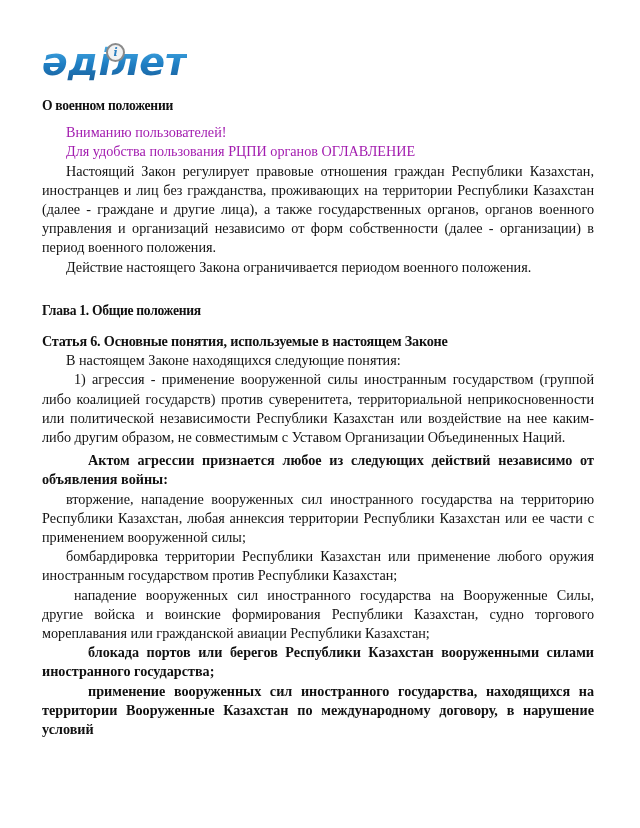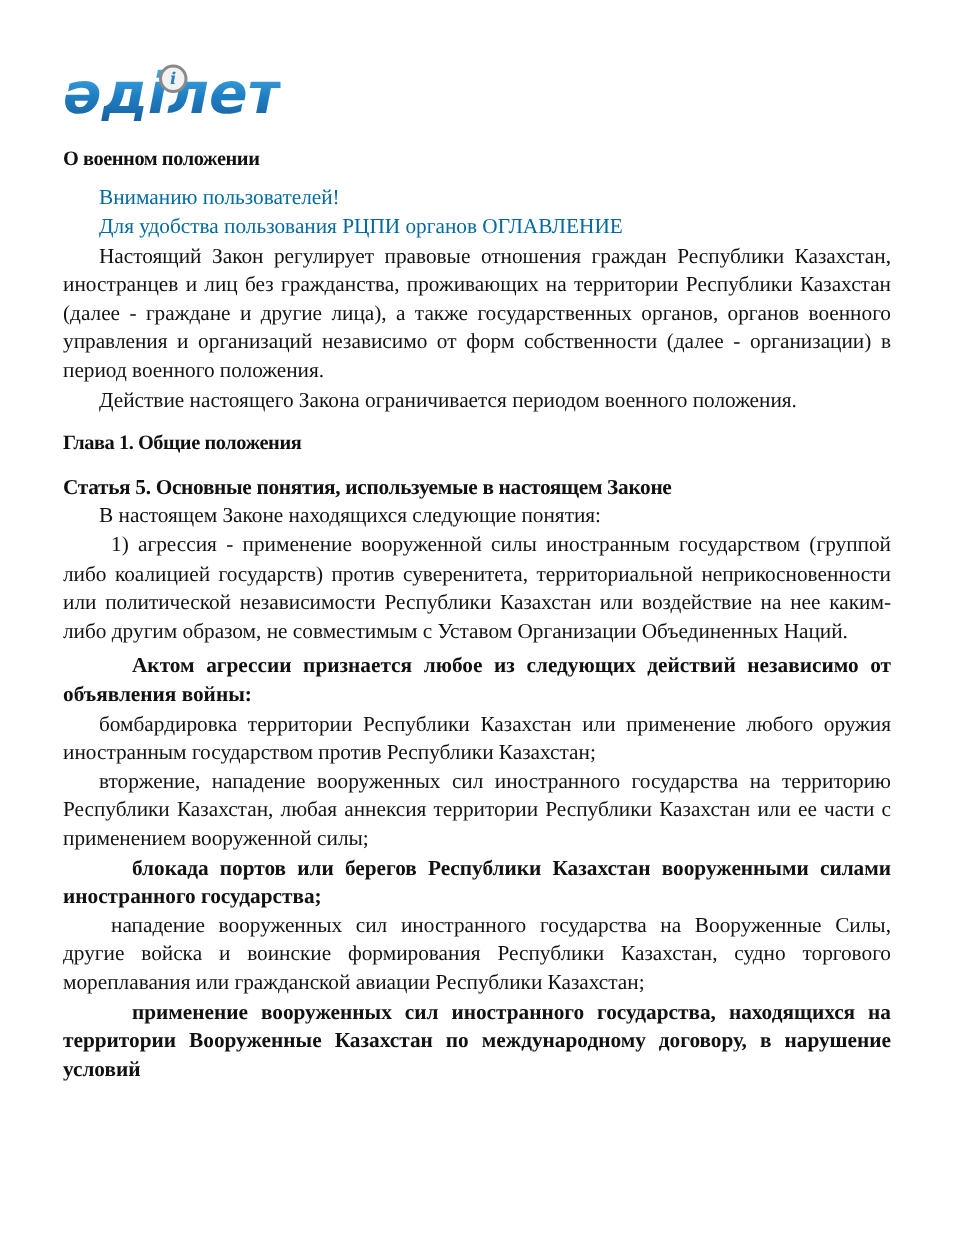--- a/index.html
+++ b/index.html
@@ -5,45 +5,45 @@
   html, body { margin: 0; padding: 0; background: #ffffff; }
   body { width: 640px; height: 828px; overflow: hidden; position: relative; font-family: "Liberation Serif", serif; color: #111; }
   .logo { position: absolute; left: 42px; top: 40px; width: 140px; height: 46px; }
   .logo-text { position: absolute; left: 0; top: 2px; font-family: "DejaVu Sans", sans-serif; font-style: italic; font-size: 38px; letter-spacing: 0px; color: #2a8fd0; line-height: 40px; white-space: nowrap;
     background: linear-gradient(180deg, #4fb3ea 0%, #1f7fc4 55%, #1a5f9a 100%); -webkit-background-clip: text; background-clip: text; -webkit-text-fill-color: transparent; font-weight: bold; }
   .logo-badge { position: absolute; left: 64px; top: 3px; width: 15px; height: 15px; border-radius: 50%; border: 2px solid #8a8a8a; background: #f2f2f2; font-size: 11px; line-height: 15px; text-align: center; color: #2a7fc0; font-family: "DejaVu Serif", serif; font-style: italic; font-weight: bold; }
   .doc { position: absolute; left: 42px; top: 92px; width: 552px; font-size: 14.2px; line-height: 19.2px; }
   .p { margin: 0; text-align: justify; }
   .title { font-weight: bold; font-size: 13.6px; margin-top: 4px; margin-bottom: 8px; letter-spacing: -0.3px; }
   .law { margin-bottom: 0; }
-  .red { color: #0369a1; padding-left: 24px; }
+  .red { color: #a21caf; padding-left: 24px; }
   .ind { text-indent: 24px; }
   .ind2 { text-indent: 46px; font-weight: bold; }
   .ind3 { text-indent: 32px; }
   .chapter { font-weight: bold; font-size: 13.6px; margin-top: 11px; margin-bottom: 12px; letter-spacing: -0.3px; }
   .article { font-weight: bold; font-size: 14.2px; margin-bottom: 0; letter-spacing: -0.2px; }
-  .gap { margin-top: 8px; }
+  .gap { margin-top: 24px; }
 </style>
 </head>
 <body>
 
 <div class="logo">
   <span class="logo-text">әділет</span>
   <span class="logo-badge">i</span>
 </div>
 
 <div class="doc">
   <p class="p title">О военном положении</p>
   <p class="p red">Вниманию пользователей!</p>
   <p class="p red">Для удобства пользования РЦПИ органов ОГЛАВЛЕНИЕ</p>
   <p class="p ind">Настоящий Закон регулирует правовые отношения граждан Республики Казахстан, иностранцев и лиц без гражданства, проживающих на территории Республики Казахстан (далее - граждане и другие лица), а также государственных органов, органов военного управления и организаций независимо от форм собственности (далее - организации) в период военного положения.</p>
   <p class="p ind">Действие настоящего Закона ограничивается периодом военного положения.</p>
   <p class="p chapter gap">Глава 1. Общие положения</p>
-  <p class="p article">Статья 5. Основные понятия, используемые в настоящем Законе</p>
+  <p class="p article">Статья 6. Основные понятия, используемые в настоящем Законе</p>
   <p class="p ind">В настоящем Законе находящихся следующие понятия:</p>
   <p class="p ind3">1) агрессия - применение вооруженной силы иностранным государством (группой либо коалицией государств) против суверенитета, территориальной неприкосновенности или политической независимости Республики Казахстан или воздействие на нее каким-либо другим образом, не совместимым с Уставом Организации Объединенных Наций.</p>
   <p class="p ind2" style="margin-top:4px">Актом агрессии признается любое из следующих действий независимо от объявления войны:</p>
+  <p class="p ind">вторжение, нападение вооруженных сил иностранного государства на территорию Республики Казахстан, любая аннексия территории Республики Казахстан или ее части с применением вооруженной силы;</p>
   <p class="p ind">бомбардировка территории Республики Казахстан или применение любого оружия иностранным государством против Республики Казахстан;</p>
-  <p class="p ind">вторжение, нападение вооруженных сил иностранного государства на территорию Республики Казахстан, любая аннексия территории Республики Казахстан или ее части с применением вооруженной силы;</p>
+  <p class="p ind3">нападение вооруженных сил иностранного государства на Вооруженные Силы, другие войска и воинские формирования Республики Казахстан, судно торгового мореплавания или гражданской авиации Республики Казахстан;</p>
   <p class="p ind2">блокада портов или берегов Республики Казахстан вооруженными силами иностранного государства;</p>
-  <p class="p ind3">нападение вооруженных сил иностранного государства на Вооруженные Силы, другие войска и воинские формирования Республики Казахстан, судно торгового мореплавания или гражданской авиации Республики Казахстан;</p>
   <p class="p ind2">применение вооруженных сил иностранного государства, находящихся на территории Вооруженные Казахстан по международному договору, в нарушение условий</p>
 </div>
 
 </body></html>

